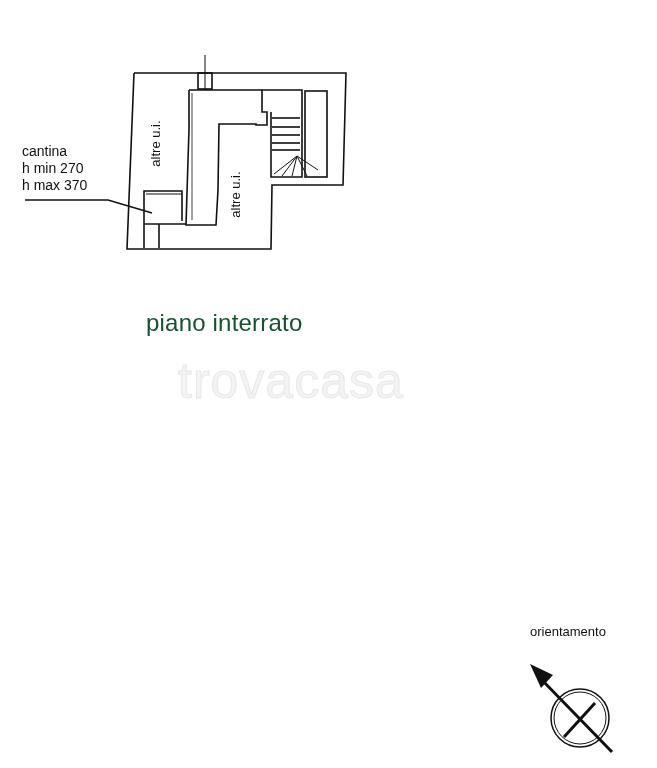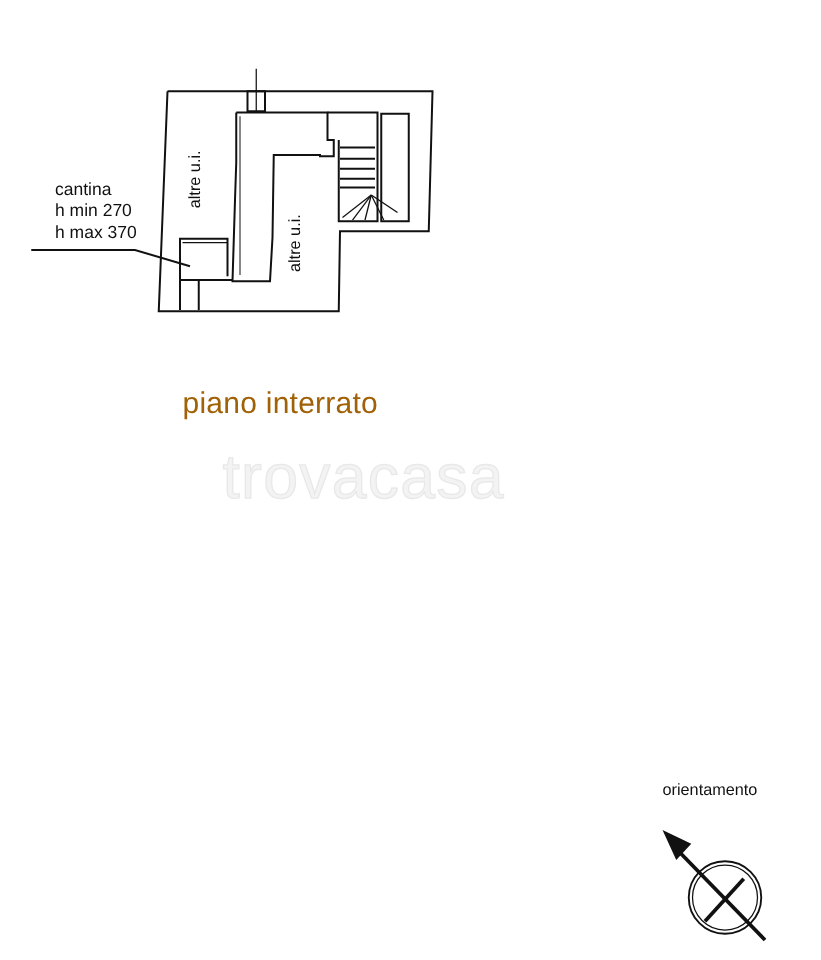--- a/index.html
+++ b/index.html
@@ -1,20 +1,20 @@
 <!DOCTYPE html>
 <html><head>
   <meta charset="utf-8">
   <style>
     html, body { margin:0; padding:0; background:#ffffff; }
     body { width:657px; height:768px; position:relative; overflow:hidden; font-family:"Liberation Sans", sans-serif; color:#111; }
     .plan-svg { position:absolute; left:0; top:0; }
-    .label-cantina { position:absolute; left:44px; top:143px; font-size:14px; line-height:17px; color:#111; }
+    .label-cantina { position:absolute; left:22px; top:143px; font-size:14px; line-height:17px; color:#111; }
     .label-cantina div { white-space:nowrap; }
-    .title { position:absolute; left:146px; top:309px; font-size:24px; color:#a16207; letter-spacing:0.2px; }
+    .title { position:absolute; left:146px; top:309px; font-size:24px; color:#14532d; letter-spacing:0.2px; }
     .watermark { position:absolute; left:178px; top:352px; font-size:50px; color:#f3f3f3; letter-spacing:1px; font-weight:300;
       -webkit-text-stroke:1px #e8e8e8; }
     .orient-label { position:absolute; left:530px; top:624px; font-size:13px; color:#111; }
     .vlabel { position:absolute; font-size:13px; color:#111; transform:rotate(-90deg); transform-origin:center; white-space:nowrap; }
   </style>
 </head>
 <body>
 
 <svg class="plan-svg" width="657" height="768" viewBox="0 0 657 768">
   <g stroke="#111" fill="none" stroke-width="1.6">

